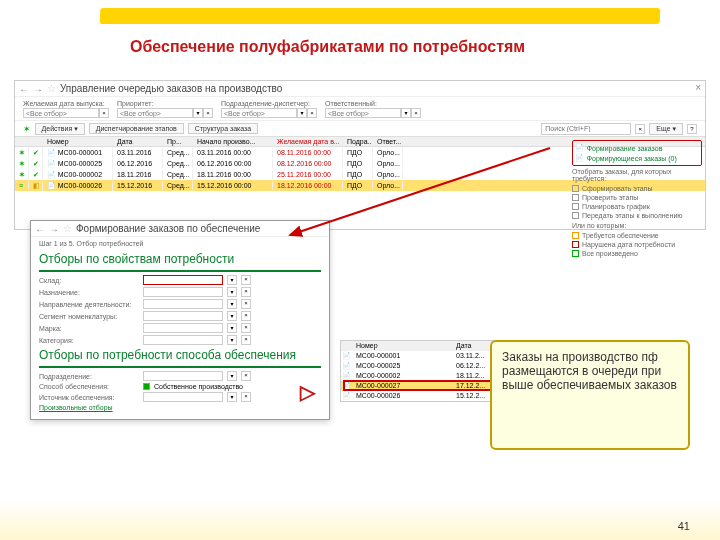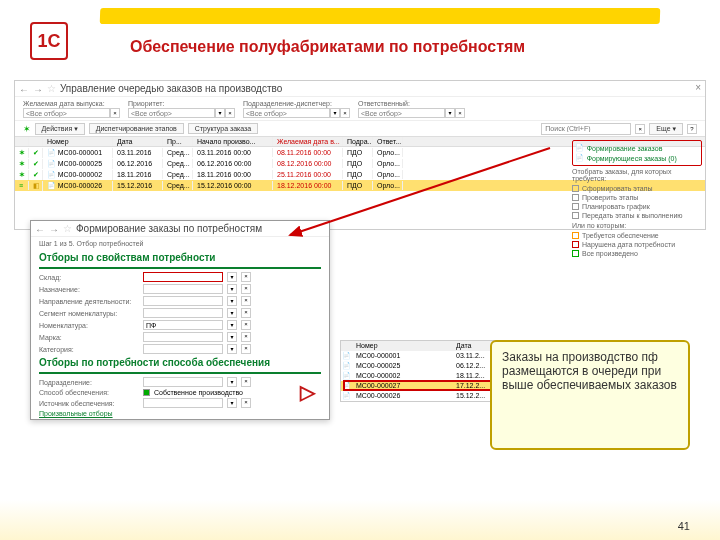--- a/index.html
+++ b/index.html
@@ -15,21 +15,21 @@
   .app-window { position: absolute; top: 80px; left: 14px; right: 14px; height: 150px; background: #fff; border: 1px solid #ccc; }
   .app-titlebar { height: 16px; display: flex; align-items: center; padding: 0 4px; gap: 4px; border-bottom: 1px solid #eee; }
   .app-nav { color: #888; font-size: 10px; }
   .star-icon { color: #ccc; font-size: 10px; }
   .app-title { color: #444; font-size: 10px; }
   .close-x { position: absolute; right: 4px; top: 1px; color: #888; font-size: 10px; }
   
   .filter-row { height: 24px; display: flex; gap: 8px; padding: 2px 8px; align-items: flex-end; border-bottom: 1px solid #eee; }
   .filter-group { display: flex; flex-direction: column; gap: 1px; }
   .filter-label { color: #666; font-size: 7px; }
-  .filter-input { width: 87px; height: 10px; border: 1px solid #ccc; font-size: 7px; padding: 0 2px; color: #aaa; }
+  .filter-input { width: 76px; height: 10px; border: 1px solid #ccc; font-size: 7px; padding: 0 2px; color: #aaa; }
   .filter-btn { width: 10px; height: 10px; border: 1px solid #ccc; font-size: 6px; text-align: center; line-height: 8px; }
   
   .toolbar-row { height: 16px; display: flex; gap: 4px; padding: 2px 8px; align-items: center; border-bottom: 1px solid #ddd; }
   .tb-btn { padding: 1px 6px; border: 1px solid #ccc; background: #f8f8f8; font-size: 7px; color: #333; }
   .tb-search { width: 90px; height: 12px; border: 1px solid #ccc; font-size: 7px; padding: 0 3px; margin-left: auto; }
   
   .table { font-size: 7px; }
   .table-header { display: flex; background: #f0f0f0; border-bottom: 1px solid #ddd; height: 10px; }
   .th, .td { padding: 1px 4px; border-right: 1px solid #eee; overflow: hidden; white-space: nowrap; }
   .col-ic { width: 14px; }
@@ -49,21 +49,21 @@
   .side-box { border: 1px solid #c00; padding: 2px; border-radius: 2px; }
   .side-item { display: flex; gap: 3px; align-items: center; padding: 1px 0; color: #0a7f2e; }
   .side-item.gray { color: #666; }
   .side-chk { width: 7px; height: 7px; border: 1px solid #999; display: inline-block; }
   .side-header { color: #666; margin: 2px 0; }
   
   .dialog { position: absolute; top: 220px; left: 30px; width: 300px; height: 200px; background: #fff; border: 1px solid #999; box-shadow: 0 2px 6px rgba(0,0,0,0.2); }
   .dlg-title { height: 16px; display: flex; align-items: center; padding: 0 4px; gap: 4px; border-bottom: 1px solid #eee; }
   .dlg-title-text { color: #444; font-size: 10px; }
   .dlg-step { color: #666; font-size: 7px; padding: 3px 8px; }
-  .dlg-section { color: #0a7f2e; font-size: 10px; padding: 2px 8px; font-weight: bold; }
+  .dlg-section { color: #0a7f2e; font-size: 12px; padding: 2px 8px; font-weight: normal; }
   .dlg-field-row { display: flex; align-items: center; padding: 1px 8px; gap: 4px; }
   .dlg-label { width: 100px; color: #666; font-size: 7px; }
   .dlg-input { width: 80px; height: 10px; border: 1px solid #ccc; font-size: 7px; padding: 0 2px; }
   .dlg-mini-btn { width: 10px; height: 10px; border: 1px solid #ccc; font-size: 6px; text-align: center; }
   .dlg-input.hl { border: 1px solid #c00; }
   .dlg-green-border { border-top: 2px solid #0a7f2e; margin: 2px 8px; }
   
   .mini-table { position: absolute; top: 340px; left: 340px; width: 180px; background: #fff; border: 1px solid #ccc; font-size: 7px; }
   .mini-th-row { display: flex; background: #f0f0f0; height: 10px; }
   .mini-row { display: flex; height: 10px; }
@@ -80,25 +80,20 @@
   .arrow-svg { position: absolute; pointer-events: none; }
   
   .footer-grad { position: absolute; bottom: 0; left: 0; right: 0; height: 40px; background: linear-gradient(to bottom, #fff, #fff6d0); }
   .page-num { position: absolute; bottom: 8px; right: 30px; font-size: 11px; color: #333; }
 </style>
 </head>
 <body>
 
 <div class="header-band">
   <div class="header-yellow"></div>
-  <div class="logo">
-    <div class="logo-box">
-        <span class="logo-text">1С</span>
-      </div>
-  </div>
   <div class="slide-title">Обеспечение полуфабрикатами по потребностям</div>
 </div>
 
 <div class="app-window">
   <div class="app-titlebar">
     <span class="app-nav">←</span>
     <span class="app-nav">→</span>
     <span class="star-icon">☆</span>
     <span class="app-title">Управление очередью заказов на производство</span>
     <span class="close-x">×</span>
@@ -252,21 +247,21 @@
         <span>Все произведено</span>
       </div>
     </div>
 </div>
 
 <div class="dialog">
   <div class="dlg-title">
     <span class="app-nav">←</span>
     <span class="app-nav">→</span>
     <span class="star-icon">☆</span>
-    <span class="dlg-title-text">Формирование заказы по потребностям</span>
+    <span class="dlg-title-text">Формирование заказов по обеспечение</span>
   </div>
   <div class="dlg-step">Шаг 1 из 5. Отбор потребностей</div>
   <div class="dlg-section">Отборы по свойствам потребности</div>
   <div class="dlg-green-border"></div>
   <div id="dlg-fields1">
       <div class="dlg-field-row">
         <span class="dlg-label">Склад:</span>
         <input class="dlg-input hl" value="" style="">
         <span class="dlg-mini-btn">▾</span>
         <span class="dlg-mini-btn">×</span>
@@ -279,26 +274,20 @@
       </div>
       <div class="dlg-field-row">
         <span class="dlg-label">Направление деятельности:</span>
         <input class="dlg-input" value="" style="">
         <span class="dlg-mini-btn">▾</span>
         <span class="dlg-mini-btn">×</span>
       </div>
       <div class="dlg-field-row">
         <span class="dlg-label">Сегмент номенклатуры:</span>
         <input class="dlg-input" value="" style="">
-        <span class="dlg-mini-btn">▾</span>
-        <span class="dlg-mini-btn">×</span>
-      </div>
-      <div class="dlg-field-row">
-        <span class="dlg-label">Номенклатура:</span>
-        <input class="dlg-input" value="ПФ" style="">
         <span class="dlg-mini-btn">▾</span>
         <span class="dlg-mini-btn">×</span>
       </div>
       <div class="dlg-field-row">
         <span class="dlg-label">Марка:</span>
         <input class="dlg-input" value="" style="">
         <span class="dlg-mini-btn">▾</span>
         <span class="dlg-mini-btn">×</span>
       </div>
       <div class="dlg-field-row">

